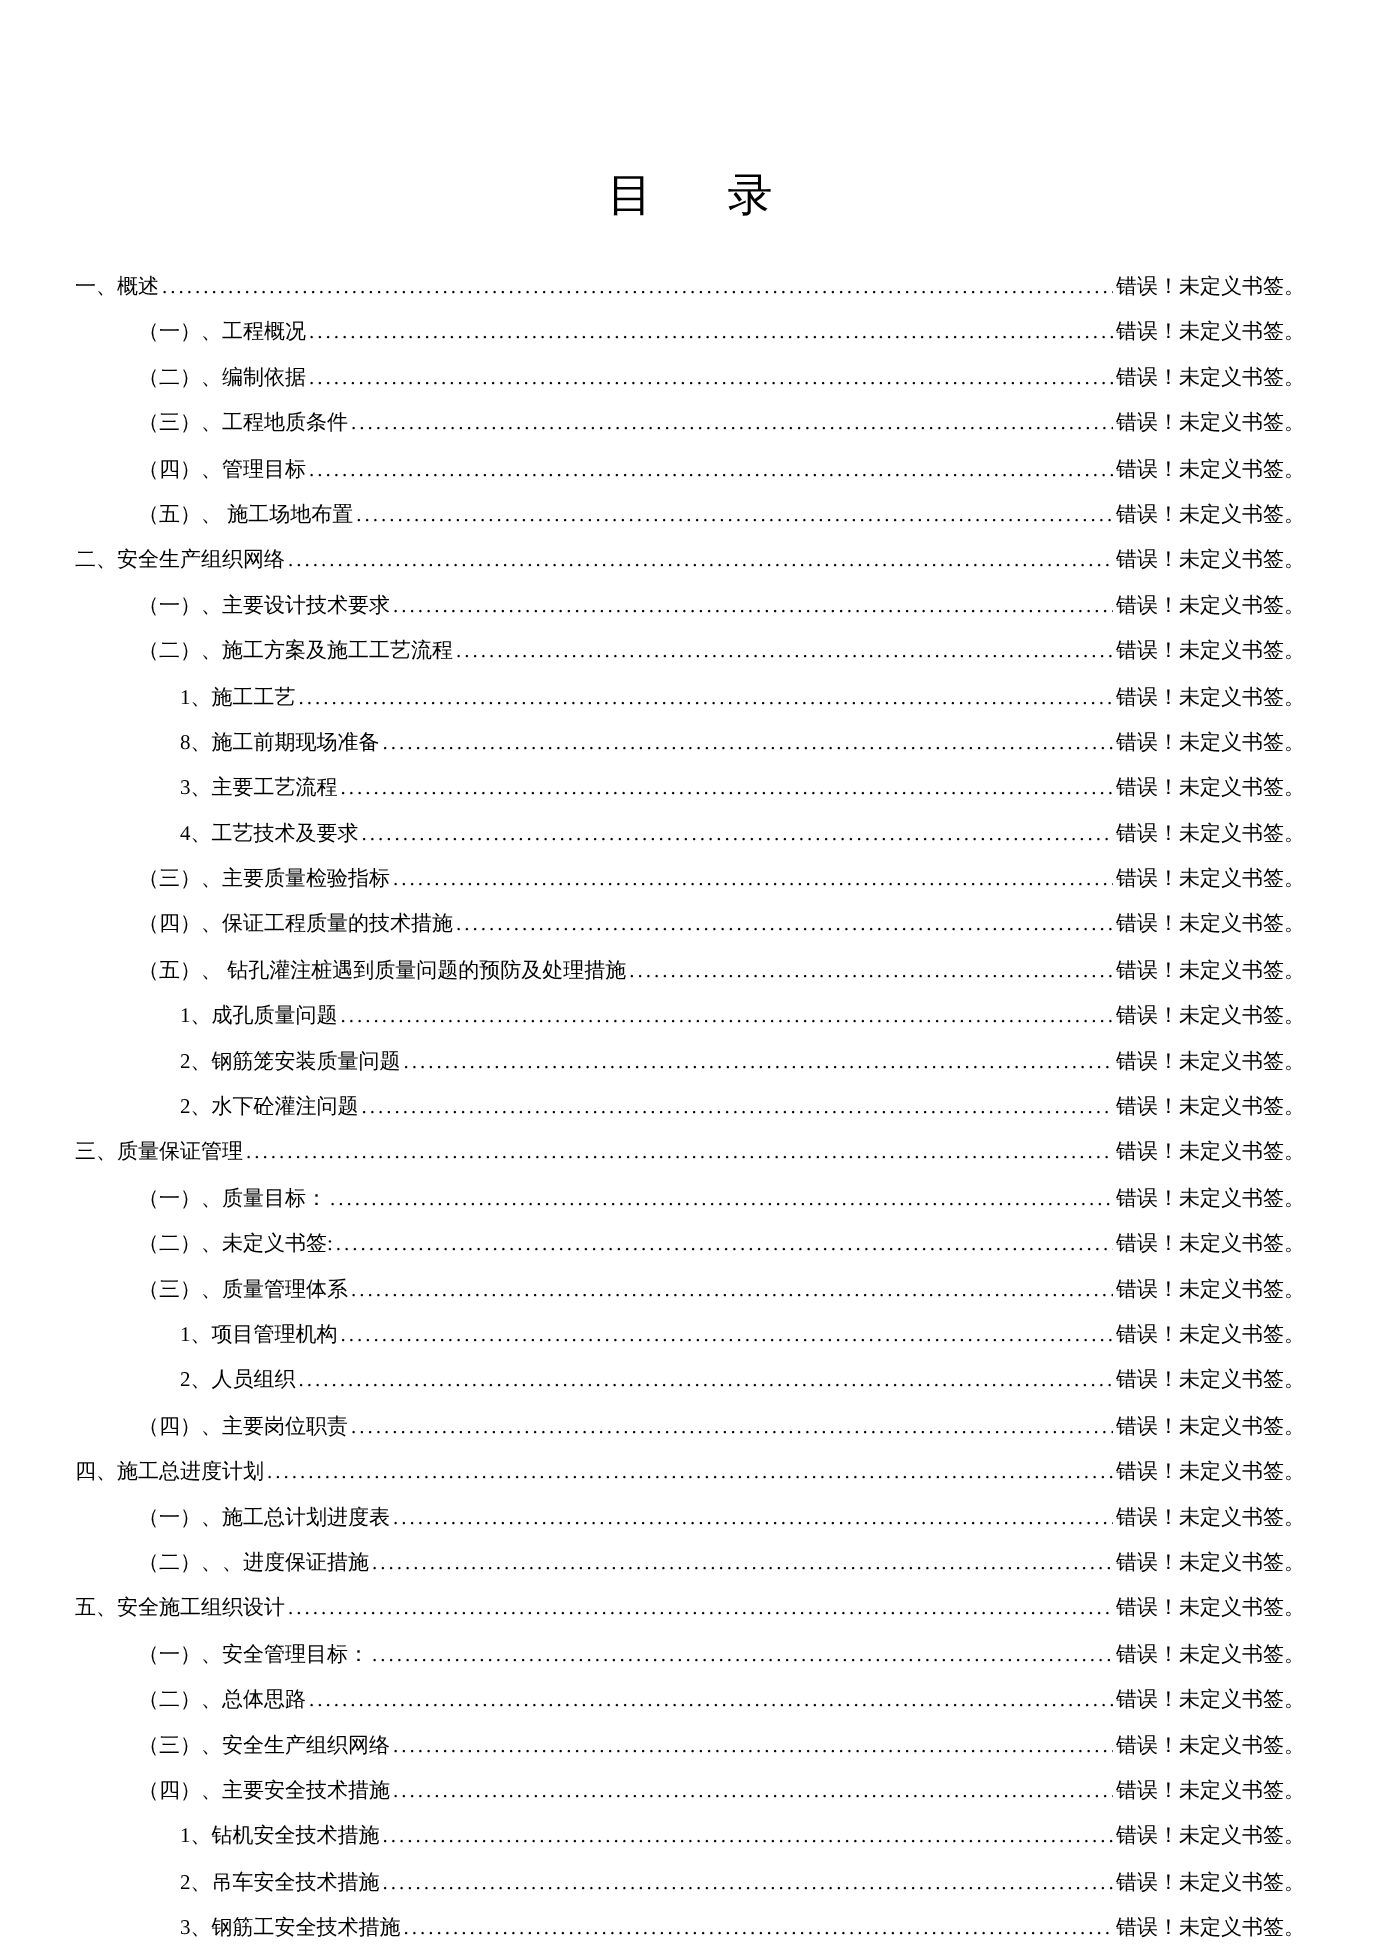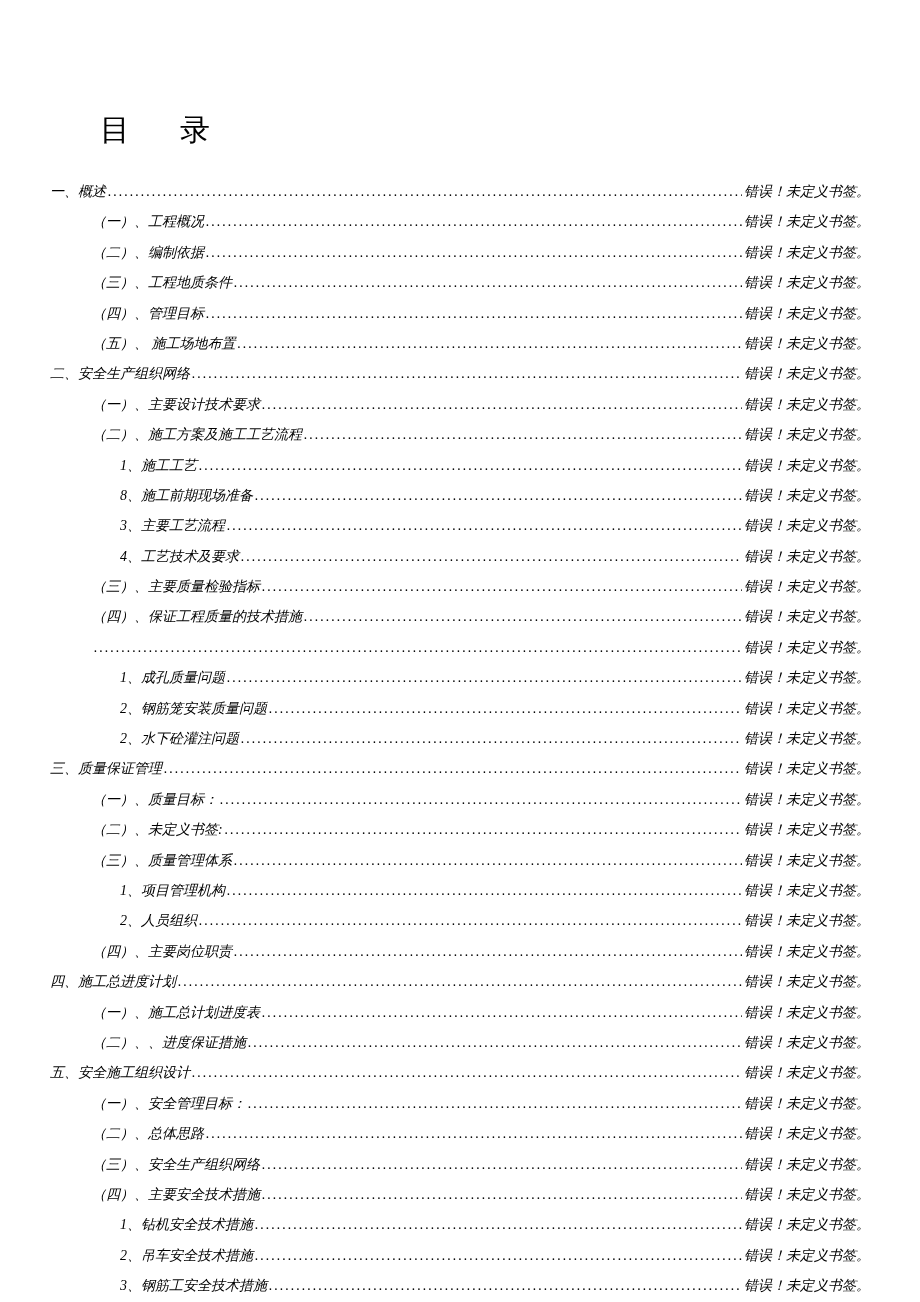--- a/index.html
+++ b/index.html
@@ -9,37 +9,36 @@
     }
     body {
       background: #ffffff;
       font-family: "SimSun", "宋体", serif;
       width: 920px;
       margin: 0 auto;
       padding: 110px 50px 50px 50px;
       color: #000000;
     }
     .title {
-      text-align: left;
+      text-align: center;
       font-size: 30px;
       font-weight: normal;
       letter-spacing: 50px;
       margin-bottom: 30px;
       padding-left: 50px;
     }
     .toc {
       font-size: 14px;
     }
     .toc-entry {
       display: flex;
       align-items: flex-end;
       margin-bottom: 8px;
       line-height: 1.6;
       white-space: nowrap;
-      font-style: italic;
     }
     .toc-label {
       flex-shrink: 0;
     }
     .toc-dots {
       flex: 1;
       overflow: hidden;
       letter-spacing: 2px;
       color: #000;
       margin: 0 2px;
@@ -129,20 +128,21 @@
       <span class="toc-label">（三）、主要质量检验指标</span>
       <span class="toc-dots"></span>
       <span class="toc-page">错误！未定义书签。</span>
     </div>
     <div class="toc-entry lvl-1">
       <span class="toc-label">（四）、保证工程质量的技术措施</span>
       <span class="toc-dots"></span>
       <span class="toc-page">错误！未定义书签。</span>
     </div>
     <div class="toc-entry lvl-1">
+      <span class="toc-label">（五）、 钻孔灌注桩遇到质量问题的预防及处理措施</span>
       <span class="toc-dots"></span>
       <span class="toc-page">错误！未定义书签。</span>
     </div>
     <div class="toc-entry lvl-2">
       <span class="toc-label">1、成孔质量问题</span>
       <span class="toc-dots"></span>
       <span class="toc-page">错误！未定义书签。</span>
     </div>
     <div class="toc-entry lvl-2">
       <span class="toc-label">2、钢筋笼安装质量问题</span>

